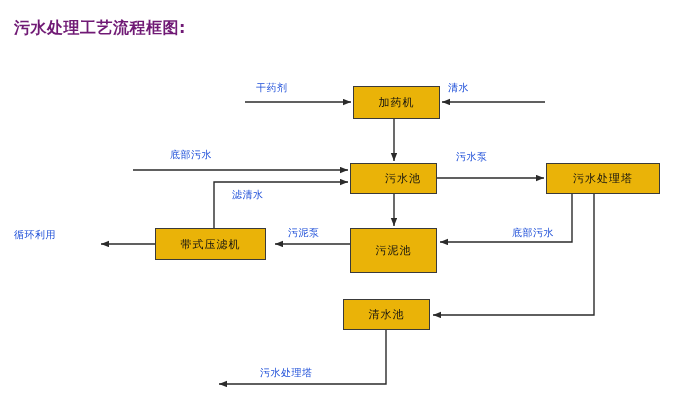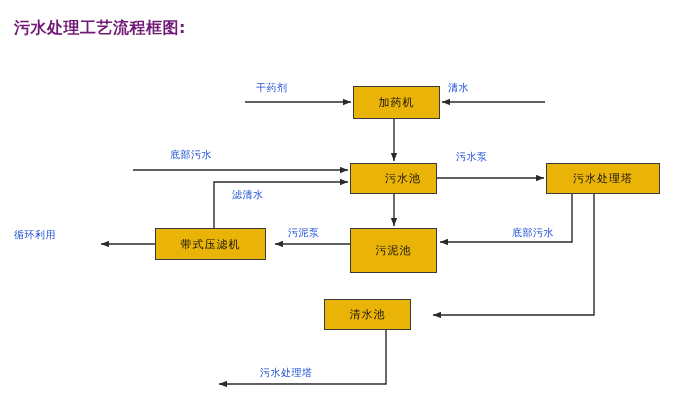--- a/index.html
+++ b/index.html
@@ -102,21 +102,21 @@
 </div>
 <div class="node" style="left:546px; top:163px; width:114px; height:31px;">
   <span>污水处理塔</span>
 </div>
 <div class="node" style="left:155px; top:228px; width:111px; height:32px;">
   <span>带式压滤机</span>
 </div>
 <div class="node" style="left:350px; top:228px; width:87px; height:45px;">
   <span>污泥池</span>
 </div>
-<div class="node" style="left:324px; top:299px; width:87px; height:31px;">
+<div class="node" style="left:343px; top:299px; width:87px; height:31px;">
   <span>清水池</span>
 </div>
 
 <div class="flow-label" style="left:256px; top:81px;">干药剂</div>
 <div class="flow-label" style="left:448px; top:81px;">清水</div>
 <div class="flow-label" style="left:170px; top:148px;">底部污水</div>
 <div class="flow-label" style="left:456px; top:150px;">污水泵</div>
 <div class="flow-label" style="left:232px; top:188px;">滤清水</div>
 <div class="flow-label" style="left:14px; top:228px;">循环利用</div>
 <div class="flow-label" style="left:288px; top:226px;">污泥泵</div>

